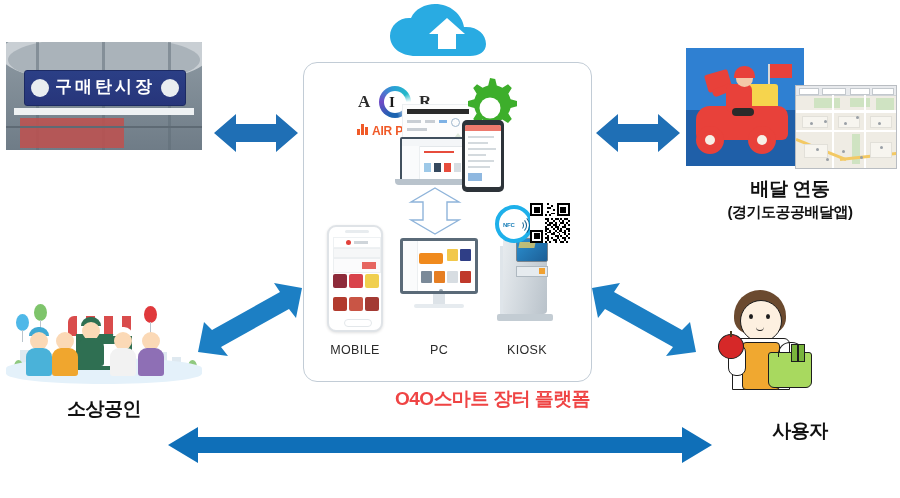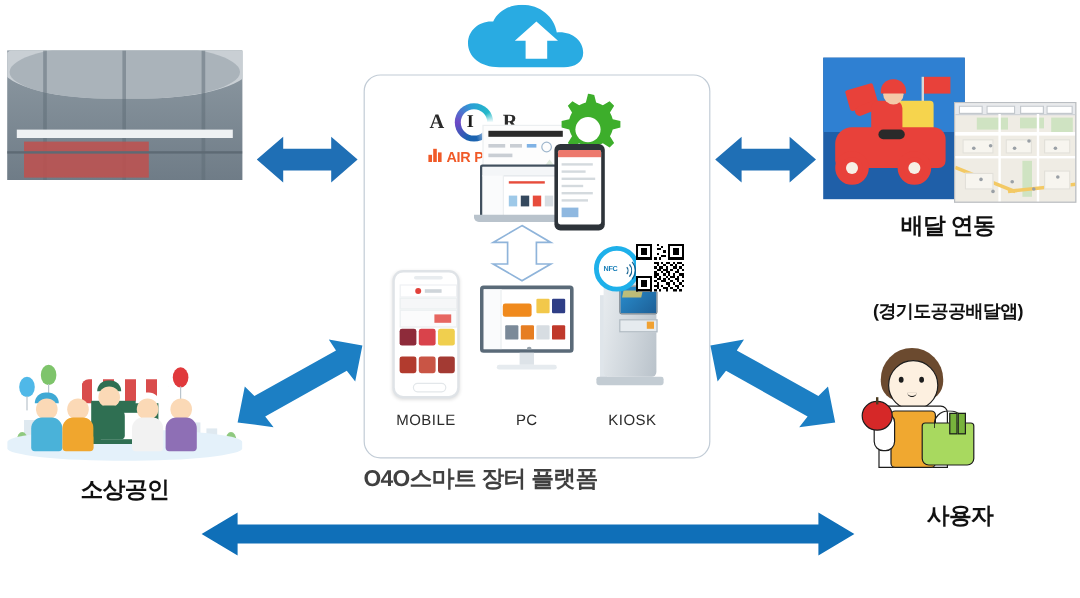--- a/index.html
+++ b/index.html
@@ -19,22 +19,22 @@
   }
   .cap-lg{font-size:19px;}
   .cap-sm{font-size:15px;}
 
   
   .platform-box{
     position:absolute;left:303px;top:62px;width:287px;height:318px;
     border:1.5px solid #c2ccd6;border-radius:14px;background:#fff;
   }
   .platform-label{
-    position:absolute;left:303px;top:386px;width:287px;text-align:left;
-    font-size:19px;font-weight:bold;color:#404040;letter-spacing:-0.6px;
+    position:absolute;left:303px;top:386px;width:287px;text-align:right;
+    font-size:19px;font-weight:bold;color:#ef4444;letter-spacing:-0.6px;
   }
 
   
   .air-logo{position:absolute;left:357px;top:86px;width:78px;height:34px;}
   .air-logo .ltr{
     position:absolute;top:6px;font-size:17px;font-weight:bold;color:#2b2b2b;
     font-family:"Liberation Serif","DejaVu Serif",serif;
   }
   .air-logo .l-a{left:1px;}
   .air-logo .l-i{left:32px;color:#1a1a1a;font-size:15px;top:8px;}
@@ -476,20 +476,25 @@
   <div class="devlabel" style="left:492px;top:343px;width:70px;">KIOSK</div>
 
   <div class="platform-label">O4O스마트 장터 플랫폼</div>
 
   <div class="photo market">
     <span class="roof"></span>
       <span class="roof2"></span>
     <span class="pole" style="left:30px"></span>
       <span class="pole" style="left:96px"></span>
       <span class="pole" style="left:162px"></span>
+    <div class="sign">
+      <span class="emb e1"></span>
+        <span class="emb e2"></span>
+      <span class="t">구매탄시장</span>
+    </div>
     <span class="shelf"></span>
     <span class="awn"></span>
     <span class="rail"></span>
   </div>
 
   <div class="photo delivery">
     <span class="sky"></span>
     <span class="flagpole"></span>
       <span class="flag"></span>
     <span class="box"></span>
@@ -534,21 +539,21 @@
     <span class="pin" style="left:48px;top:36px;"></span>
       <span class="pin" style="left:60px;top:30px;"></span>
     <span class="pin" style="left:82px;top:36px;"></span>
       <span class="pin" style="left:20px;top:62px;"></span>
     <span class="pin" style="left:46px;top:64px;"></span>
       <span class="pin" style="left:84px;top:60px;"></span>
     <span class="pin" style="left:30px;top:72px;"></span>
       <span class="pin" style="left:64px;top:70px;"></span>
   </div>
   <div class="caption cap-lg" style="left:680px;top:178px;width:220px;">배달 연동</div>
-  <div class="caption cap-sm" style="left:680px;top:203px;width:220px;margin-top:48px;">(경기도공공배달앱)</div>
+  <div class="caption cap-sm" style="left:680px;top:203px;width:220px;">(경기도공공배달앱)</div>
 
   <div class="photo smallbiz">
     <span class="bld" style="left:14px;width:12px;height:22px;"></span>
     <span class="bld" style="left:30px;width:9px;height:16px;"></span>
     <span class="bld" style="left:150px;width:11px;height:20px;"></span>
     <span class="bld" style="left:166px;width:9px;height:15px;"></span>
     <span class="tree" style="left:8px;"></span>
     <span class="tree" style="left:182px;"></span>
     <span class="ground"></span>
     <span class="balloon" style="left:10px;top:24px;background:#4fb8e8;">

